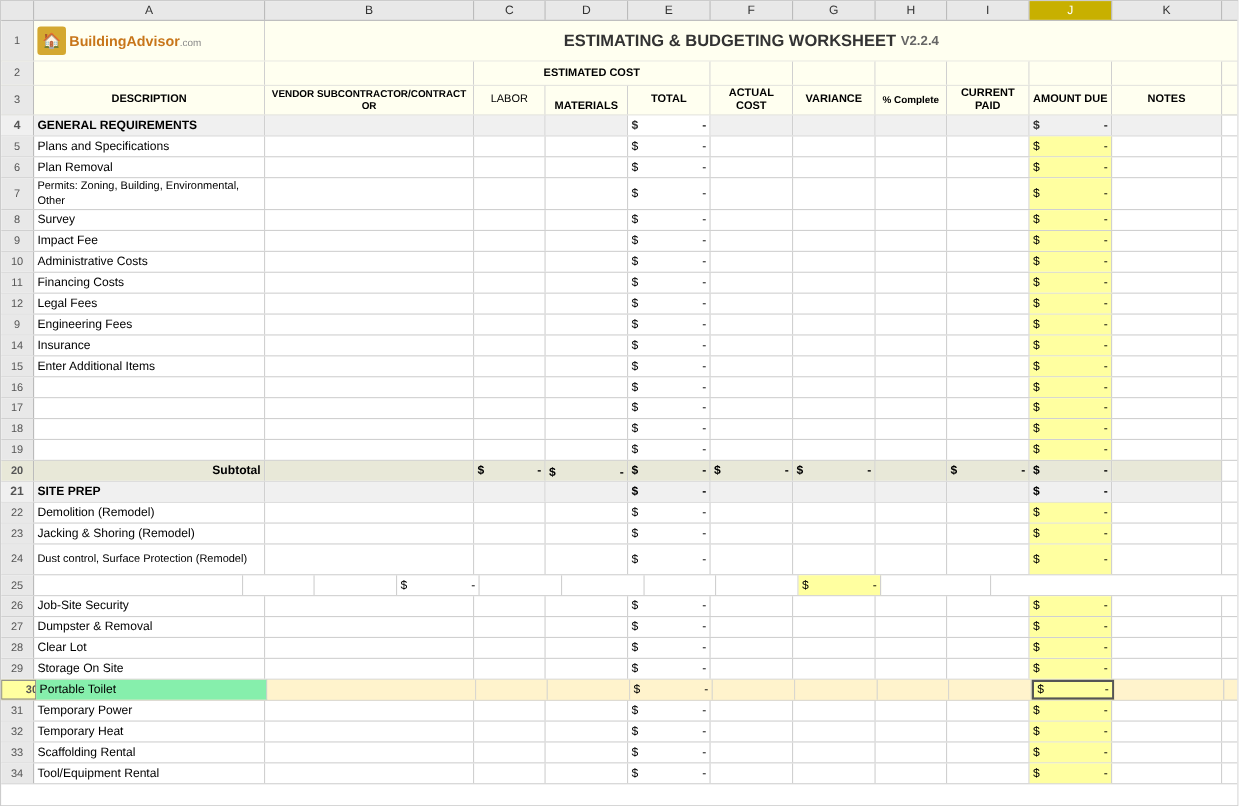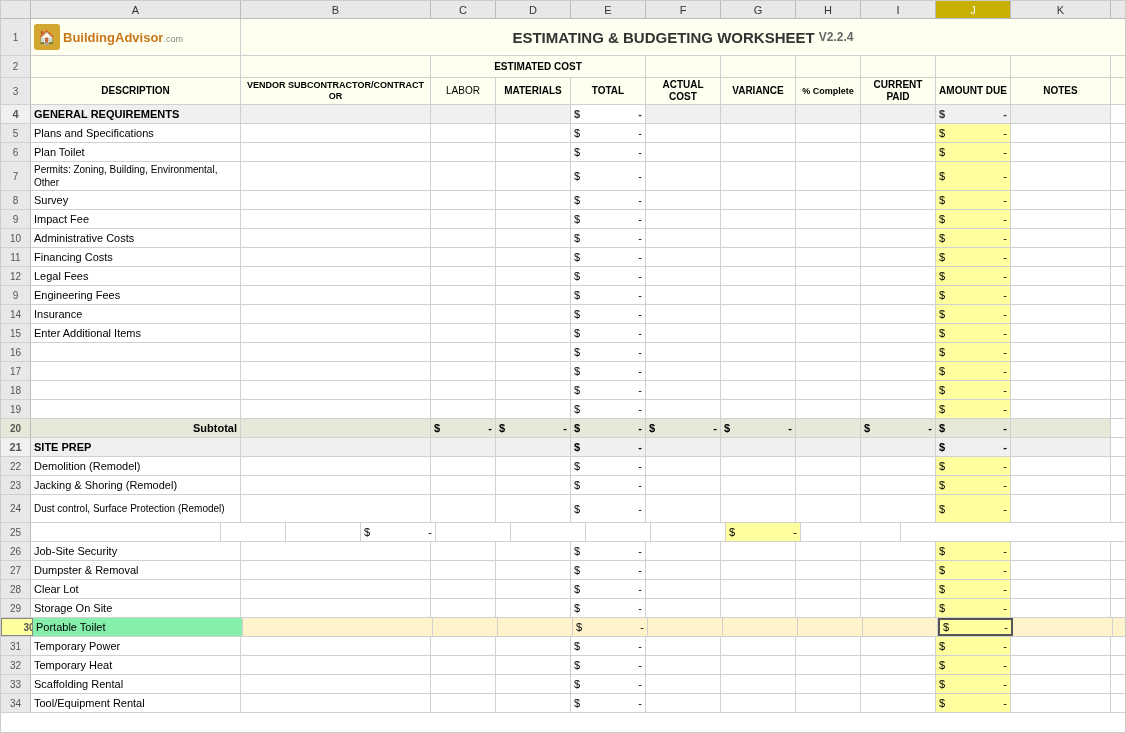--- a/index.html
+++ b/index.html
@@ -70,21 +70,21 @@
       width: 30px;
       background: #e8e8e8;
       justify-content: center;
       font-size: 10px;
       color: #555;
       border-right: 1px solid #bbb;
     }
     .cell.col-a { width: 210px; }
     .cell.col-b { width: 190px; }
     .cell.col-c { width: 65px; }
-    .cell.col-d { width: 75px; }
+    .cell.col-d { width: 75px; align-items: flex-end; }
     .cell.col-e { width: 75px; }
     .cell.col-f { width: 75px; }
     .cell.col-g { width: 75px; }
     .cell.col-h { width: 65px; }
     .cell.col-i { width: 75px; }
     .cell.col-j { width: 75px; background: #ffffa0; }
     .cell.col-k { width: 100px; }
 
     
     .row-1 { background: #fffff0; min-height: 36px; }
@@ -316,21 +316,21 @@
             <span>$</span>
             <span>-</span>
           </div>
         </div>
       <div class="cell col-k"></div>
     </div>
 
     <div class="sheet-row">
       <div class="cell row-num">6</div>
       <div class="cell col-a">
-          <span>Plan Toilet</span>
+          <span>Plan Removal</span>
         </div>
       <div class="cell col-b"></div>
       <div class="cell col-c"></div>
       <div class="cell col-d"></div>
       <div class="cell col-e">
           <div class="dollar-cell">
             <span>$</span>
             <span>-</span>
           </div>
         </div>

